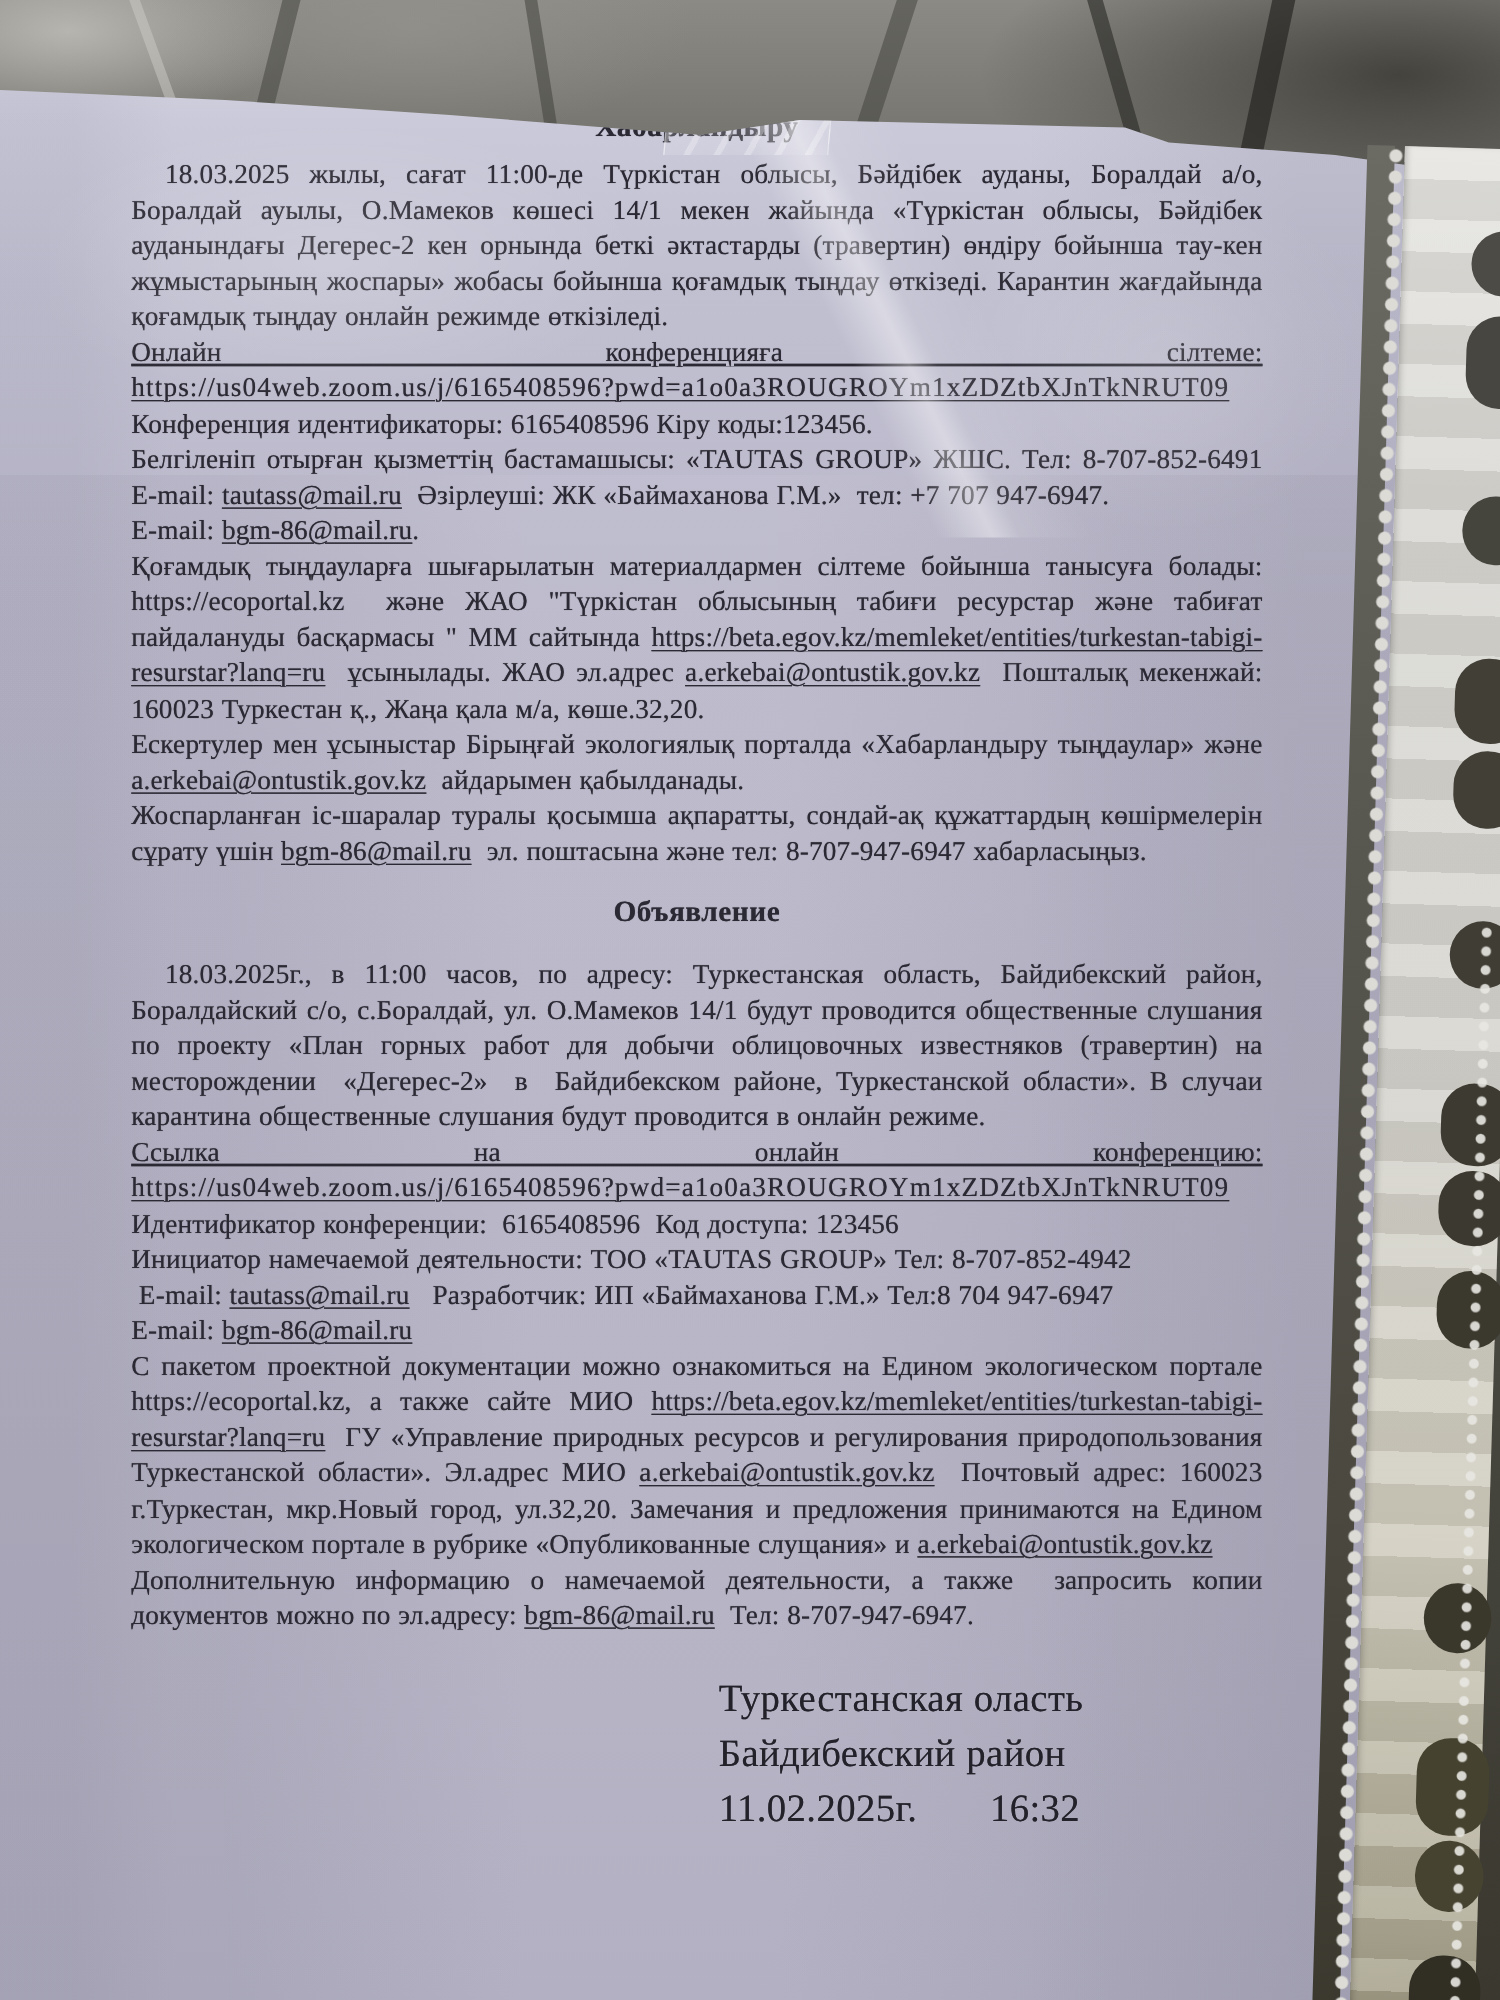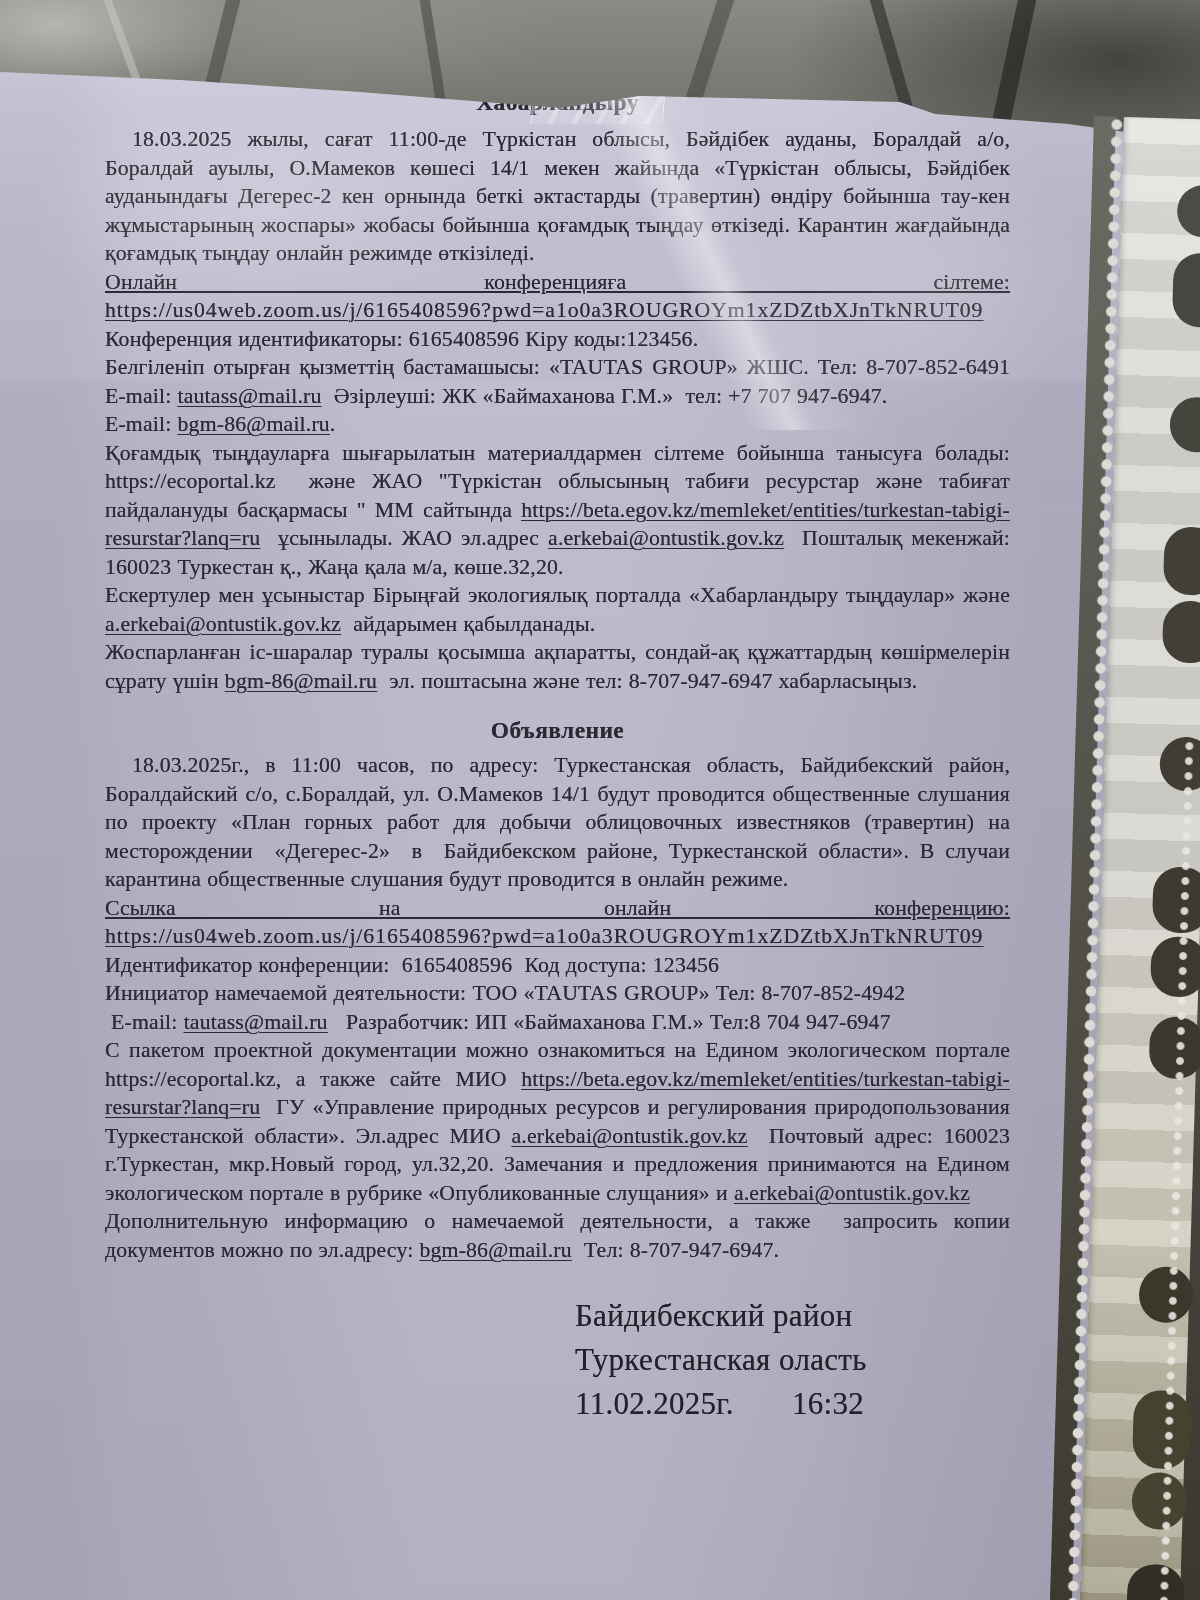--- a/index.html
+++ b/index.html
@@ -70,21 +70,21 @@
   .tape{position:absolute;left:536px;top:0;width:130px;height:124px;transform:skewX(-5deg);
     background:
       repeating-linear-gradient(115deg, rgba(255,255,255,.28) 0 5px, rgba(255,255,255,0) 5px 22px),
       linear-gradient(175deg,rgba(238,238,244,.50),rgba(238,238,244,.14));
     border-left:1px solid rgba(255,255,255,.55);border-right:1px solid rgba(255,255,255,.35);}
   
   .doc{position:absolute;left:105px;top:88px;width:905px;color:#2b2933;
     font-size:21.8px;line-height:28.5px;letter-spacing:.15px;word-spacing:.5px;
     text-shadow:0 0 .6px rgba(43,41,51,.75);}
   .doc h1{margin:0 0 9px 0;font-size:23.5px;line-height:28px;text-align:center;font-weight:700;letter-spacing:.4px;}
-  .doc h1.ru{margin-top:21px;margin-bottom:7px;}
+  .doc h1.ru{margin-top:21px;margin-bottom:21px;}
   .doc p{margin:0;text-align:justify;}
   .doc p.indent{text-indent:27px;}
   .doc p.spread{text-align-last:justify;text-decoration:underline;}
   .doc p.url{white-space:nowrap;letter-spacing:.9px;overflow:hidden;}
   .doc span.u{text-decoration:underline;text-underline-offset:3px;text-decoration-thickness:1.4px;}
   .stamp{margin-top:30px;margin-left:470px;font-size:31px;line-height:44px;
     color:#232129;letter-spacing:.3px;text-shadow:0 0 .5px rgba(35,33,41,.7);}
   .stamp .gap{display:inline-block;width:58px;}
 </style>
 </head>
@@ -116,27 +116,28 @@
           <p class="plain"><span>Жоспарланған іс-шаралар туралы қосымша ақпаратты, сондай-ақ құжаттардың көшірмелерін сұрату үшін </span><span class="u">bgm-86@mail.ru</span><span> &nbsp;эл. поштасына және тел: 8-707-947-6947 хабарласыңыз.</span></p>
         </div>
       <h1 class="ru">Объявление</h1>
       <div>
           <p class="indent"><span>18.03.2025г., в 11:00 часов, по адресу: Туркестанская область, Байдибекский район, Боралдайский с/о, с.Боралдай, ул. О.Мамеков 14/1 будут проводится общественные слушания по проекту «План горных работ для добычи облицовочных известняков (травертин) на месторождении &nbsp;«Дегерес-2» &nbsp;в &nbsp;Байдибекском районе, Туркестанской области». В случаи карантина общественные слушания будут проводится в онлайн режиме.</span></p>
           <p class="spread"><span>Ссылка на онлайн конференцию:</span></p>
           <p class="url"><span class="u">https://us04web.zoom.us/j/6165408596?pwd=a1o0a3ROUGROYm1xZDZtbXJnTkNRUT09</span></p>
           <p class="plain"><span>Идентификатор конференции: &nbsp;6165408596 &nbsp;Код доступа: 123456</span></p>
           <p class="plain"><span>Инициатор намечаемой деятельности: ТОО «TAUTAS GROUP» Тел: 8-707-852-4942</span></p>
           <p class="plain"><span>&nbsp;E-mail: </span><span class="u">tautass@mail.ru</span><span> &nbsp;&nbsp;Разработчик: ИП «Баймаханова Г.М.» Тел:8 704 947-6947</span></p>
+          <p class="plain"><span>E-mail: </span><span class="u">bgm-86@mail.ru</span></p>
           <p class="plain"><span>С пакетом проектной документации можно ознакомиться на Едином экологическом портале https://ecoportal.kz, а также сайте МИО </span><span class="u">https://beta.egov.kz/memleket/entities/turkestan-tabigi-resurstar?lanq=ru</span><span> &nbsp;ГУ «Управление природных ресурсов и регулирования природопользования Туркестанской области». Эл.адрес МИО </span><span class="u">a.erkebai@ontustik.gov.kz</span><span> &nbsp;Почтовый адрес: 160023 г.Туркестан, мкр.Новый город, ул.32,20. Замечания и предложения принимаются на Едином экологическом портале в рубрике «Опубликованные слущания» и </span><span class="u">a.erkebai@ontustik.gov.kz</span></p>
           <p class="plain"><span>Дополнительную информацию о намечаемой деятельности, а также &nbsp;запросить копии документов можно по эл.адресу: </span><span class="u">bgm-86@mail.ru</span><span> &nbsp;Тел: 8-707-947-6947.</span></p>
         </div>
       <div class="stamp">
         <div>
+            <div>Туркестанская оласть</div>
             <div>Байдибекский район</div>
-            <div>Туркестанская оласть</div>
           </div>
         <div>
           <span>11.02.2025г.</span><span class="gap"></span><span>16:32</span>
         </div>
       </div>
     </div>
     <div class="sheen sheen1"></div>
     <div class="sheen sheen2"></div>
     <div class="sheen sheen3"></div>
     <div class="tape"></div>

